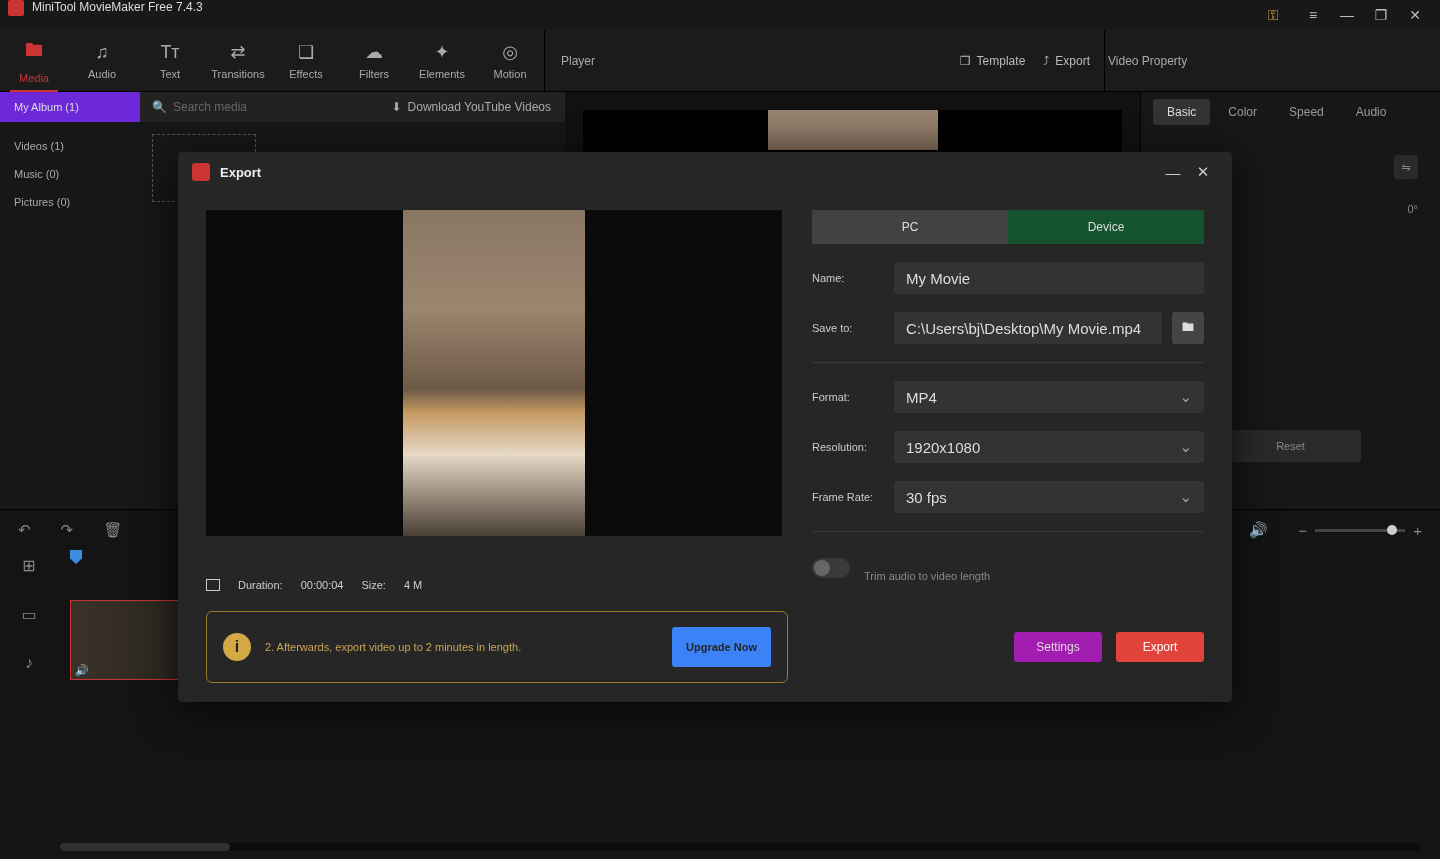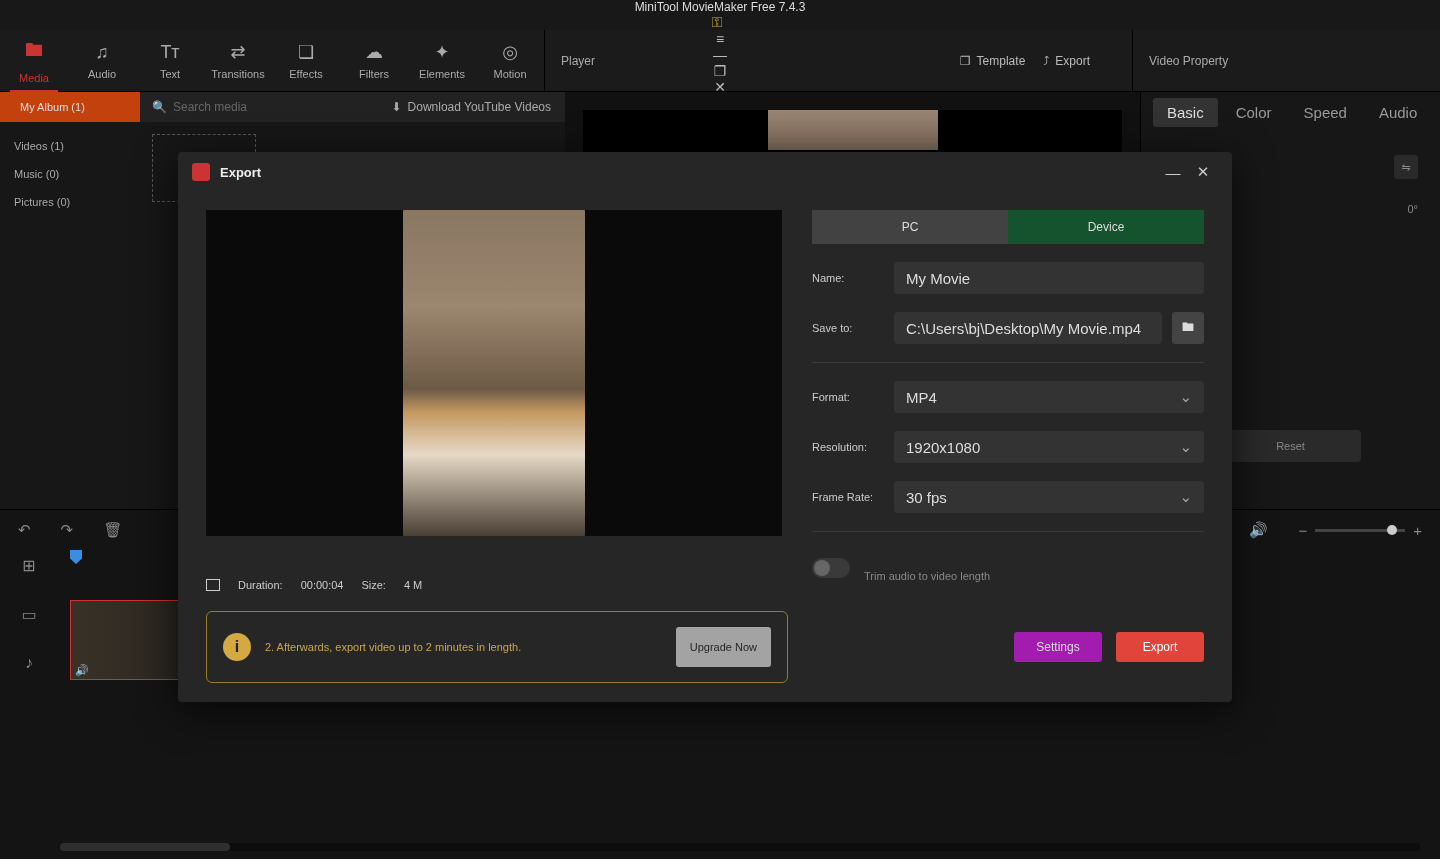--- a/index.html
+++ b/index.html
@@ -1,56 +1,56 @@
 <!DOCTYPE html>
 <html><head>
 <meta charset="utf-8">
 <style>
 * { margin: 0; padding: 0; box-sizing: border-box; font-family: -apple-system, "Segoe UI", Arial, sans-serif; }
 body { background: #0a0a0a; color: #c0c0c0; font-size: 12px; width: 1440px; height: 859px; overflow: hidden; position: relative; }
 
 
-.titlebar { height: 30px; background: #181818; display: flex; align-items: center; padding: 0 8px; flex-direction: column; }
+.titlebar { height: 30px; background: #181818; display: flex; align-items: flex-start; padding: 0 8px; }
 .titlebar .logo { width: 16px; height: 16px; background: #cc3333; border-radius: 2px; margin-right: 8px; }
 .titlebar .title { color: #ddd; font-size: 12px; flex: 1; }
 .titlebar .winbtn { width: 34px; height: 30px; display: flex; align-items: center; justify-content: center; color: #bbb; font-size: 14px; }
 .titlebar .key-icon { color: #d4a843; margin-right: 6px; }
 
 
 .toolbar { height: 62px; background: #1b1b1b; display: flex; border-bottom: 1px solid #000; }
 .tool-tabs { display: flex; }
 .tool-tab { width: 68px; display: flex; flex-direction: column; align-items: center; justify-content: center; color: #aaa; font-size: 11px; gap: 5px; position: relative; }
 .tool-tab.active { color: #cc3333; }
 .tool-tab.active::after { content: ''; position: absolute; bottom: -1px; left: 10px; right: 10px; height: 2px; background: #cc3333; }
 .tool-tab .ico { font-size: 18px; }
 .player-label { width: 560px; display: flex; align-items: center; padding-left: 16px; color: #aaa; border-left: 1px solid #000; }
 .player-actions { display: flex; align-items: center; gap: 18px; padding-right: 14px; color: #bbb; }
 .player-actions .act { display: flex; align-items: center; gap: 6px; }
-.vp-panel { width: 300px; border-left: 1px solid #000; display: flex; align-items: center; padding-left: 16px; color: #aaa; margin-left: 28px; }
+.vp-panel { width: 300px; border-left: 1px solid #000; display: flex; align-items: center; padding-left: 3px; color: #aaa; }
 
 
 .mainrow { display: flex; height: calc(859px - 30px - 62px); }
 .leftcol { width: 565px; display: flex; flex-direction: column; }
 .album-bar { height: 30px; background: #222; display: flex; align-items: center; }
-.album-tab { width: 140px; height: 100%; background: #c2410c; display: flex; align-items: center; padding-left: 20px; color: #ddd; font-size: 11px; }
+.album-tab { width: 140px; height: 100%; background: #6d28d9; display: flex; align-items: center; padding-left: 14px; color: #ddd; font-size: 11px; }
 .album-search { flex: 1; display: flex; align-items: center; padding-left: 12px; color: #666; gap: 6px; }
 .album-dl { padding-right: 14px; color: #aaa; display: flex; align-items: center; gap: 6px; }
 .album-body { flex: 1; display: flex; background: #171717; }
 .album-side { width: 140px; padding-top: 10px; }
 .album-side div { padding: 8px 14px; color: #aaa; font-size: 11px; }
 .album-grid { flex: 1; padding: 12px; position: relative; }
 .import-box { width: 104px; height: 68px; border: 1px dashed #555; position: absolute; left: 12px; top: 12px; }
 
 .centercol { flex: 1; background: #111; position: relative; }
 .preview-bg { position: absolute; left: 18px; top: 18px; right: 18px; height: 380px; background: #000; }
 .preview-img { position: absolute; left: 50%; top: 0; transform: translateX(-50%); width: 170px; height: 40px; background: linear-gradient(180deg,#9a8574,#7e6a58); }
 
 .rightcol { width: 300px; background: #171717; border-left: 1px solid #000; }
 .prop-tabs { display: flex; height: 40px; align-items: center; padding: 0 12px; gap: 4px; }
-.prop-tab { padding: 6px 14px; color: #999; font-size: 15px; border-radius: 3px; }
+.prop-tab { padding: 6px 14px; color: #999; font-size: 12px; border-radius: 3px; }
 .prop-tab.active { background: #333; color: #ddd; }
 .prop-body { padding: 14px 22px; color: #888; font-size: 11px; }
 .prop-row { display: flex; justify-content: space-between; align-items: center; height: 42px; }
 .flip-icon { width: 24px; height: 24px; background: #2a2a2a; border-radius: 3px; display: flex; align-items: center; justify-content: center; }
 .reset-btn { margin-top: 200px; width: 140px; height: 32px; background: #2a2a2a; border-radius: 4px; display: flex; align-items: center; justify-content: center; margin-left: auto; margin-right: auto; color: #888; }
 
 
 .timeline { position: absolute; left: 0; right: 0; bottom: 0; height: 350px; background: #141414; border-top: 1px solid #000; }
 .tl-toolbar { height: 40px; display: flex; align-items: center; padding: 0 18px; gap: 30px; color: #888; font-size: 15px; }
 .tl-toolbar .sp { flex: 1; }
@@ -93,21 +93,21 @@
 .toggle-row { display: flex; align-items: center; gap: 14px; margin-top: 22px; }
 .toggle { width: 38px; height: 20px; background: #3a3a3a; border-radius: 10px; position: relative; }
 .toggle::after { content: ''; width: 16px; height: 16px; background: #666; border-radius: 50%; position: absolute; left: 2px; top: 2px; }
 .toggle-row span { color: #888; font-size: 11px; margin-top: 16px; }
 .modal-footer { height: 90px; display: flex; align-items: center; padding: 0 28px 20px 28px; gap: 30px; }
 .limit-box { width: 582px; height: 72px; border: 1px solid #9a7c28; border-radius: 6px; display: flex; align-items: center; padding: 0 16px; gap: 14px; }
 .limit-icon { width: 28px; height: 28px; background: #d4a843; border-radius: 50%; color: #262626; display: flex; align-items: center; justify-content: center; font-weight: 700; font-size: 16px; }
 .limit-text { flex: 1; font-size: 11px; line-height: 16px; }
 .limit-text .hd { color: #d4a843; }
 .limit-text .ln { color: #c8a553; }
-.upgrade-btn { background: #a3a3a3; color: #262626; font-size: 11px; padding: 14px 14px; border-radius: 3px; font-weight: 400; }
+.upgrade-btn { background: #3b82f6; color: #262626; font-size: 11px; padding: 14px 14px; border-radius: 3px; font-weight: 700; }
 .foot-btns { flex: 1; display: flex; justify-content: flex-end; gap: 14px; }
 .btn { width: 88px; height: 30px; border-radius: 3px; display: flex; align-items: center; justify-content: center; font-size: 12px; }
 .btn-settings { background: #a21caf; color: #ddd; }
 .btn-export { background: #e0443a; color: #fff; }
 </style>
 </head>
 <body>
 
 <div class="titlebar">
   <div class="logo"></div>

